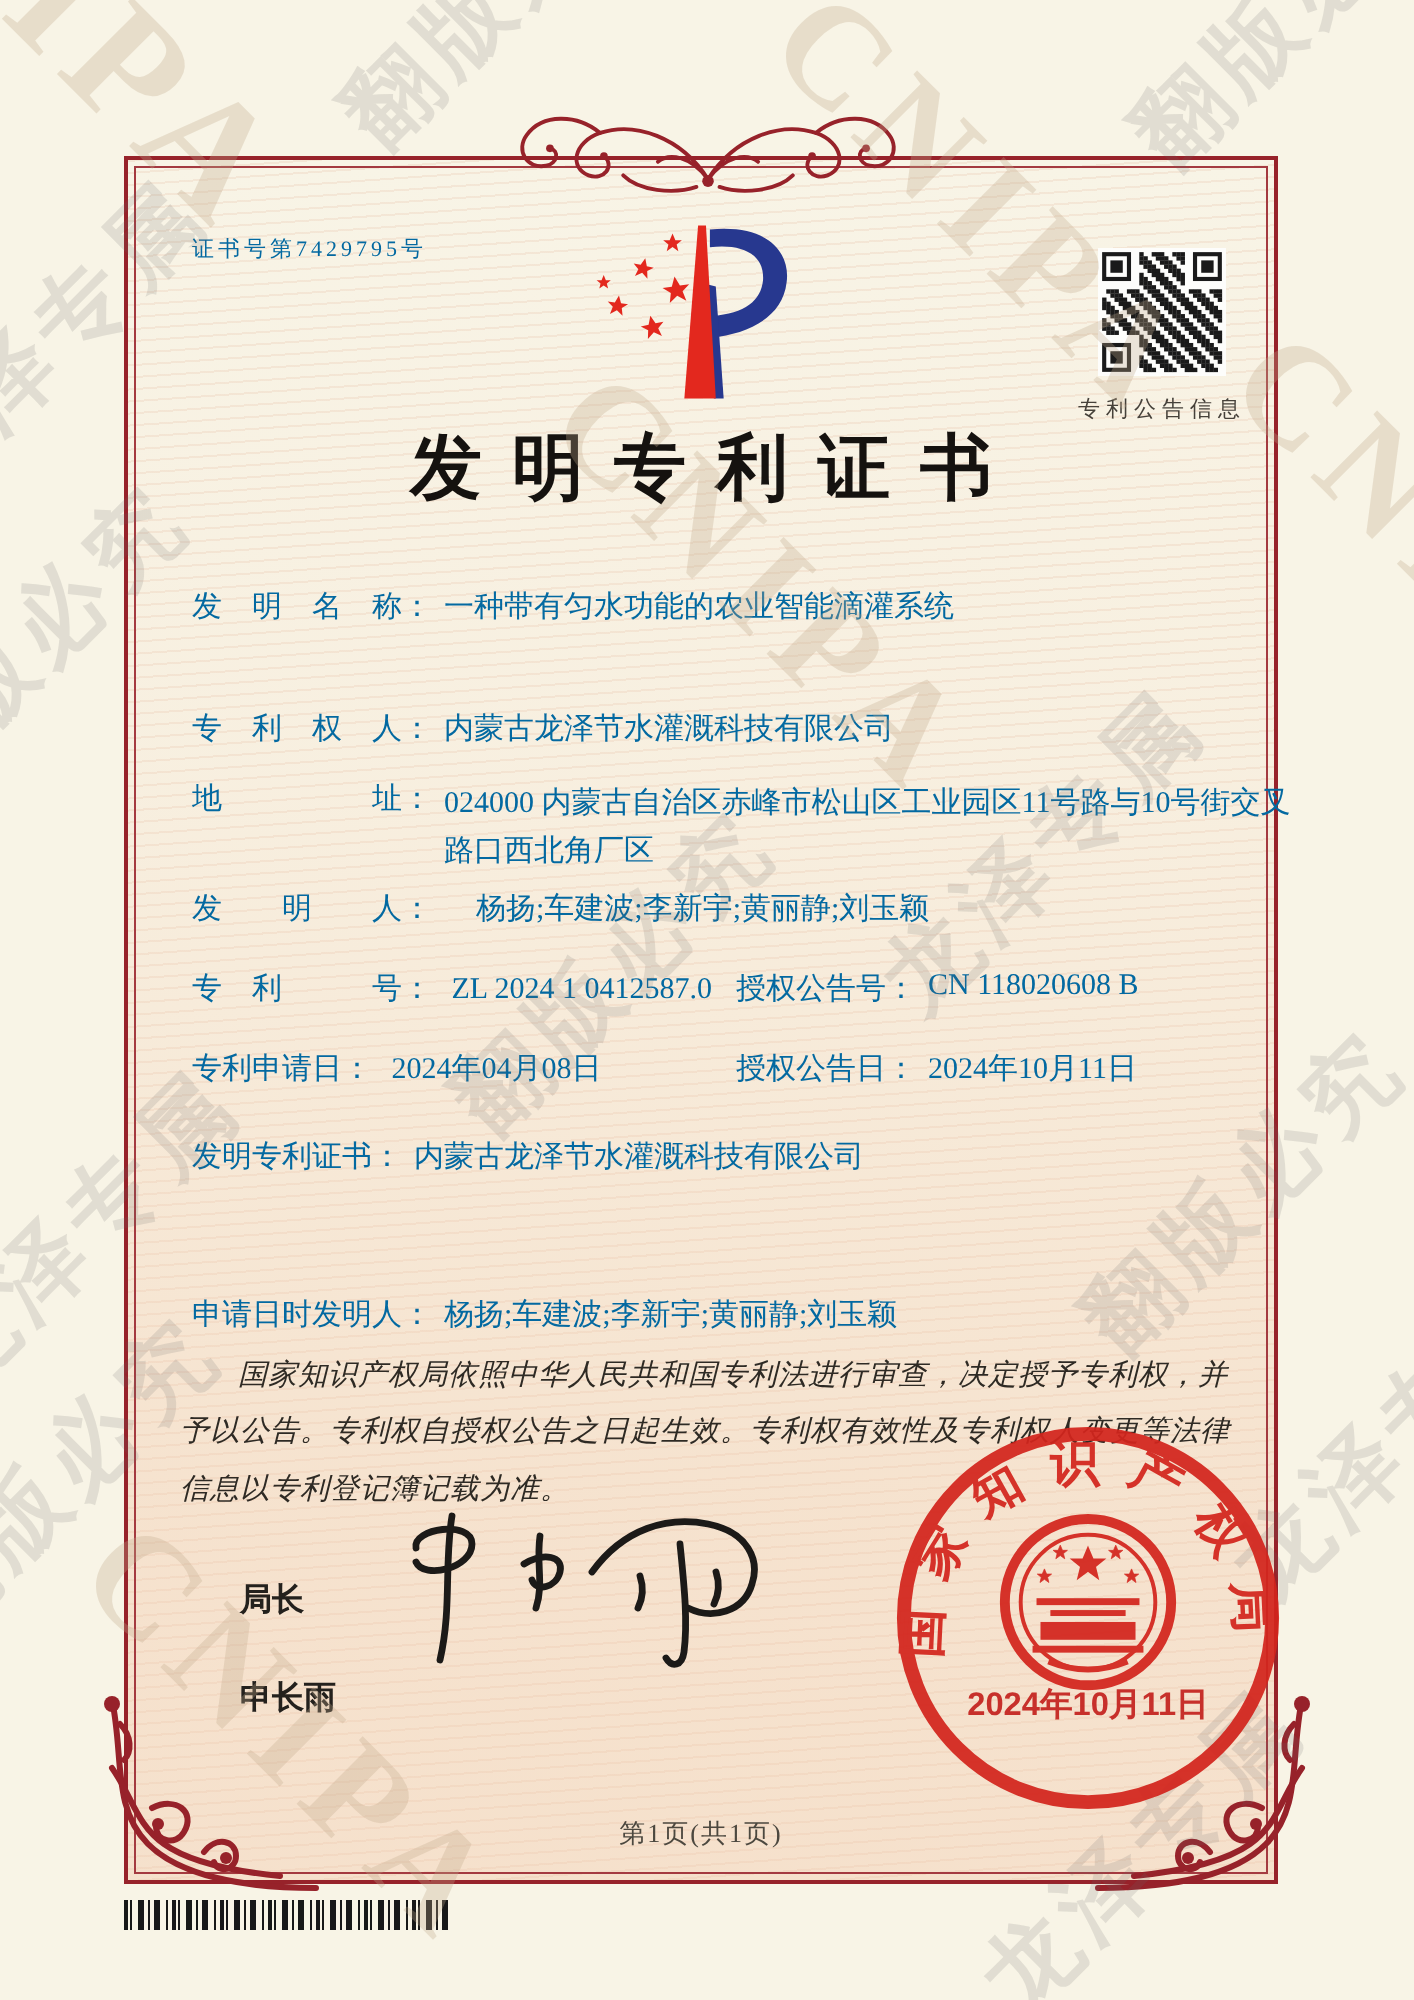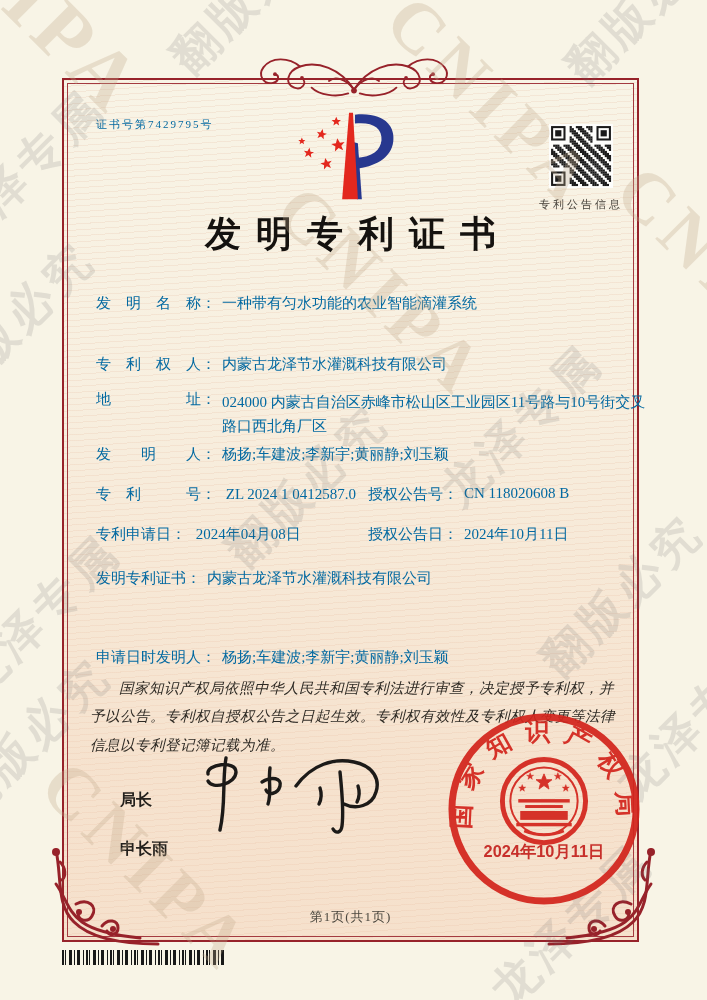--- a/index.html
+++ b/index.html
@@ -554,21 +554,21 @@
   <span class="fvalue">一种带有匀水功能的农业智能滴灌系统</span>
 </div>
 <div class="row" style="top:355px;">
   <span class="flabel">专　利　权　人：</span>
   <span class="fvalue">内蒙古龙泽节水灌溉科技有限公司</span>
 </div>
 <div class="row" style="top:390px;">
   <span class="flabel">地　　　　　址：</span>
   <span class="fvalue addr-val">024000 内蒙古自治区赤峰市松山区工业园区11号路与10号街交叉路口西北角厂区</span>
 </div>
-<div class="row" style="top:445px;">
+<div class="row" style="top:445px;gap:16px;">
   <span class="flabel">发　　明　　人：</span>
   <span class="fvalue">杨扬;车建波;李新宇;黄丽静;刘玉颖</span>
 </div>
 <div class="row" style="top:485px;">
   <div class="row-wrap">
     <span class="flabel">专　利　　　号：</span>
     <span class="fvalue">ZL 2024 1 0412587.0</span>
     <span class="rcol">
       <span class="flabel">授权公告号：</span>
       <span class="fvalue">CN 118020608 B</span>

